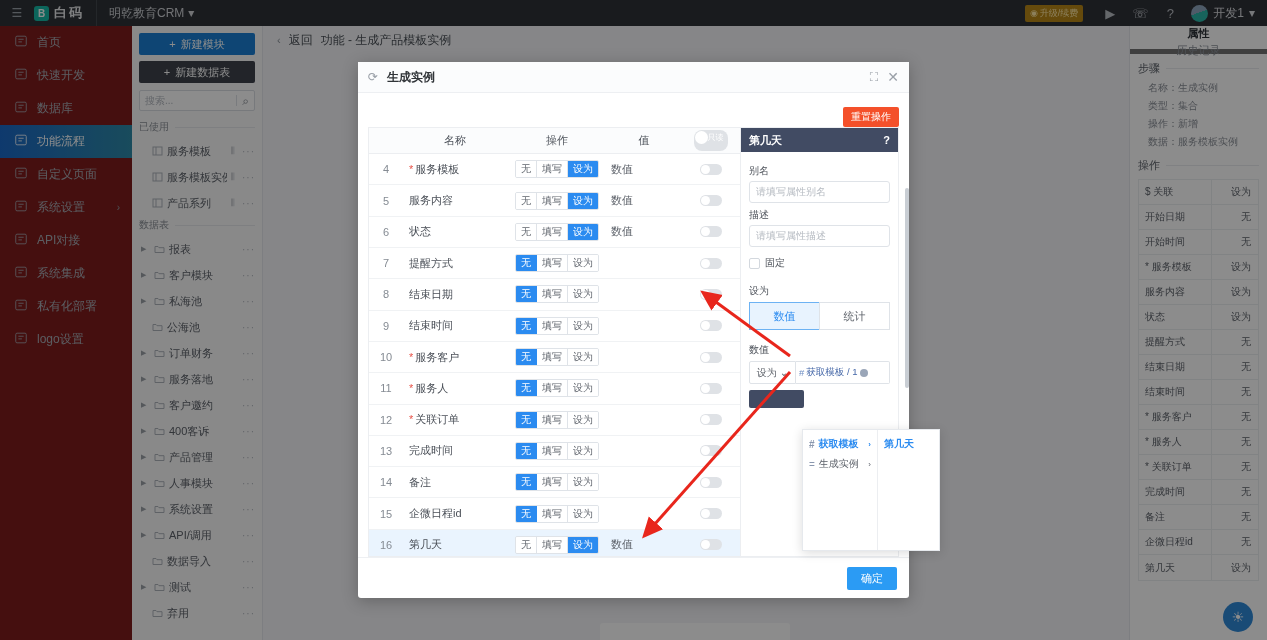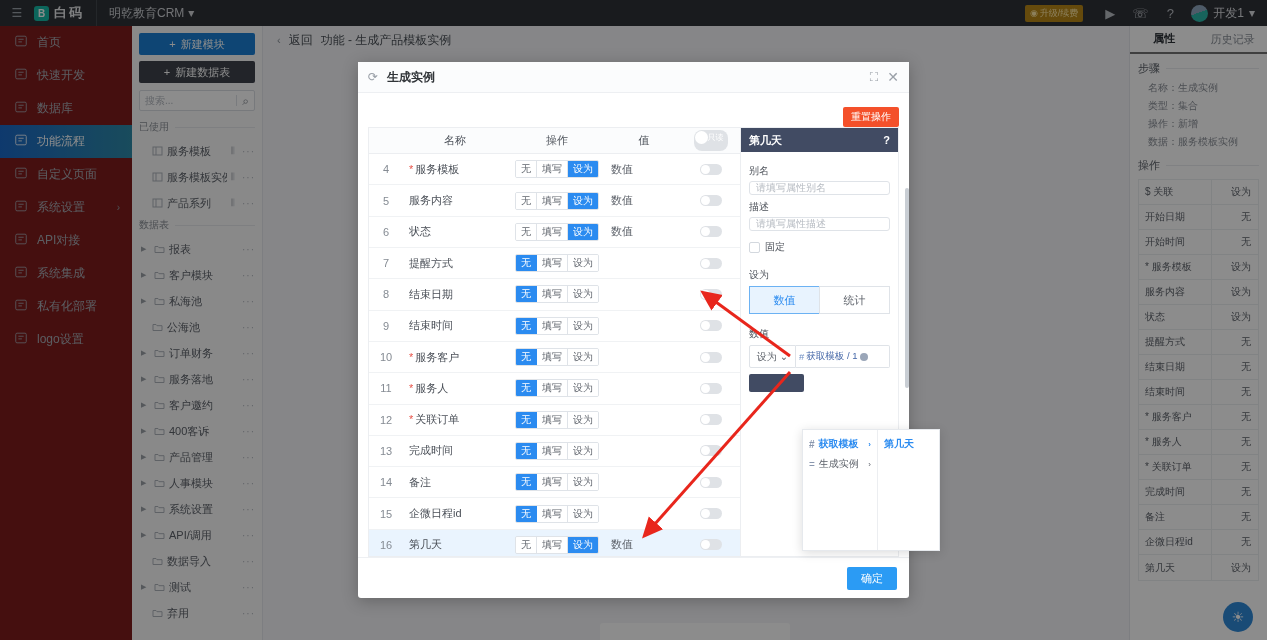--- a/index.html
+++ b/index.html
@@ -110,21 +110,21 @@
   .mask {
     position: absolute; top: 0; left: 0; width: 1267px; height: 640px;
     background: rgba(0,0,0,0.45); z-index: 30;
   }
 
   
   .rightpanel {
     position: absolute; top: 26px; right: 0; width: 138px; height: 614px;
     background: #fff; border-left: 1px solid #e4e6eb; z-index: 12;
   }
-  .rp-tabs { display: flex; height: 28px; border-bottom: 2px solid #737373; }
+  .rp-tabs { display: flex; height: 28px; border-bottom: 5px solid #737373; flex-direction: column; }
   .rp-tab {
     flex: 1; display: flex; align-items: center; justify-content: center;
     font-size: 11px; color: #8a9098;
   }
   .rp-tab.active { color: #2d3238; border-bottom: 2px solid #fff; font-weight: bold; }
   .rp-sect {
     display: flex; align-items: center; gap: 6px; font-size: 11px; color: #5b6068;
     padding: 7px 8px 3px 8px;
   }
   .rp-sect .line { flex: 1; height: 1px; background: #e9ebef; }
@@ -197,21 +197,21 @@
   
   .cfg { width: 159px; border: 1px solid #eceef1; background: #fff; }
   .cfg-head {
     height: 24px; background: #414b63; color: #fff; display: flex; align-items: center;
     padding: 0 8px; font-size: 11px; font-weight: bold;
   }
   .cfg-head .sp { flex: 1; }
   .cfg-body { padding: 7px 8px; }
   .cfg-lbl { font-size: 10px; color: #4e535b; margin: 5px 0 3px 0; }
   .cfg-inp {
-    height: 14px; border: 1px solid #dfe3e8; border-radius: 3px; background: #fff;
+    height: 22px; border: 1px solid #dfe3e8; border-radius: 3px; background: #fff;
     display: flex; align-items: center; padding: 0 6px; font-size: 10px; color: #b6bbc2;
   }
   .cfg-chk { display: flex; align-items: center; gap: 5px; margin-top: 9px; font-size: 10px; color: #4e535b; }
   .cfg-chk .box { width: 11px; height: 11px; border: 1px solid #d3d8de; border-radius: 2px; }
   .cfg-seg { display: flex; margin-top: 4px; }
   .cfg-seg i {
     font-style: normal; flex: 1; height: 28px; border: 1px solid #dfe3e8;
     display: flex; align-items: center; justify-content: center; font-size: 11px; color: #5d626a;
   }
   .cfg-seg i:first-child { border-right: none; }

